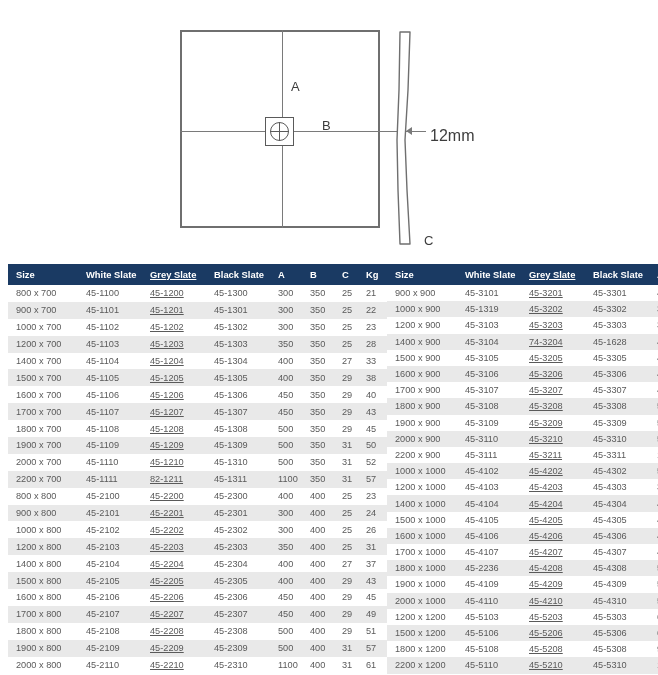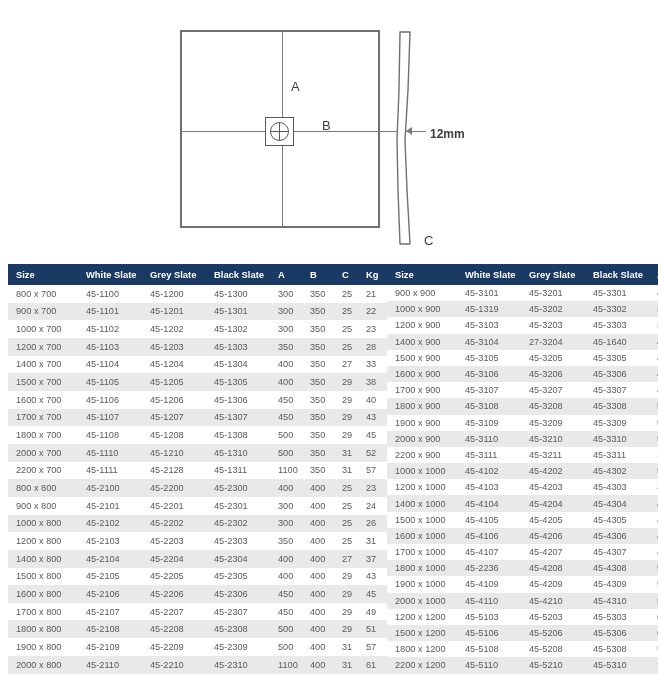--- a/index.html
+++ b/index.html
@@ -91,21 +91,21 @@
 
   .lbl {
     position: absolute;
     font-size: 13px;
     color: #3d3d3d;
     font-family: "Liberation Sans", sans-serif;
   }
   .lbl-a { left: 291px; top: 79px; }
   .lbl-b { left: 322px; top: 118px; }
   .lbl-c { left: 424px; top: 233px; }
-  .lbl-thick { left: 430px; top: 127px; font-size: 12px; font-weight: bold; }
+  .lbl-thick { left: 430px; top: 127px; font-size: 16px; }
 
   
   .side-wrap {
     position: absolute;
     left: 396px;
     top: 30px;
     width: 22px;
     height: 218px;
   }
   .side-svg { display: block; }
@@ -162,21 +162,21 @@
     border: none;
     white-space: nowrap;
     font-size: 9.2px;
     color: #5a5a5a;
   }
   tbody tr:nth-child(odd) { background: #ffffff; }
   tbody tr:nth-child(even) { background: #e9e9e9; }
 
   .c-size { width: 64px; padding-left: 8px !important; }
   .c-white { width: 58px; margin-left: 27px; }
-  .c-grey { width: 58px; }
+  .c-grey { width: 58px; text-decoration: underline; }
   .c-black { width: 58px; }
   .c-a { width: 26px; }
   .c-b { width: 26px; }
   .c-c { width: 18px; }
   .c-kg { width: 18px; }
 </style>
 </head>
 <body>
 
 <div class="diagram">
@@ -305,33 +305,43 @@
           <td class="c-size">1800 x 700</td>
           <td class="c-white">45-1108</td>
           <td class="c-grey">45-1208</td>
           <td class="c-black">45-1308</td>
           <td class="c-a">500</td>
           <td class="c-b">350</td>
           <td class="c-c">29</td>
           <td class="c-kg">45</td>
         </tr>
         <tr>
+          <td class="c-size">1900 x 700</td>
+          <td class="c-white">45-1109</td>
+          <td class="c-grey">45-1209</td>
+          <td class="c-black">45-1309</td>
+          <td class="c-a">500</td>
+          <td class="c-b">350</td>
+          <td class="c-c">31</td>
+          <td class="c-kg">50</td>
+        </tr>
+        <tr>
           <td class="c-size">2000 x 700</td>
           <td class="c-white">45-1110</td>
           <td class="c-grey">45-1210</td>
           <td class="c-black">45-1310</td>
           <td class="c-a">500</td>
           <td class="c-b">350</td>
           <td class="c-c">31</td>
           <td class="c-kg">52</td>
         </tr>
         <tr>
           <td class="c-size">2200 x 700</td>
           <td class="c-white">45-1111</td>
-          <td class="c-grey">45-2128</td>
+          <td class="c-grey">82-1211</td>
           <td class="c-black">45-1311</td>
           <td class="c-a">1100</td>
           <td class="c-b">350</td>
           <td class="c-c">31</td>
           <td class="c-kg">57</td>
         </tr>
         <tr>
           <td class="c-size">800 x 800</td>
           <td class="c-white">45-2100</td>
           <td class="c-grey">45-2200</td>
@@ -473,22 +483,22 @@
         <tr>
           <td class="c-size">1200 x 900</td>
           <td class="c-white">45-3103</td>
           <td class="c-grey">45-3203</td>
           <td class="c-black">45-3303</td>
           <td class="c-a">350</td>
         </tr>
         <tr>
           <td class="c-size">1400 x 900</td>
           <td class="c-white">45-3104</td>
-          <td class="c-grey">27-3204</td>
-          <td class="c-black">45-1640</td>
+          <td class="c-grey">74-3204</td>
+          <td class="c-black">45-1628</td>
           <td class="c-a">400</td>
         </tr>
         <tr>
           <td class="c-size">1500 x 900</td>
           <td class="c-white">45-3105</td>
           <td class="c-grey">45-3205</td>
           <td class="c-black">45-3305</td>
           <td class="c-a">400</td>
         </tr>
         <tr>

